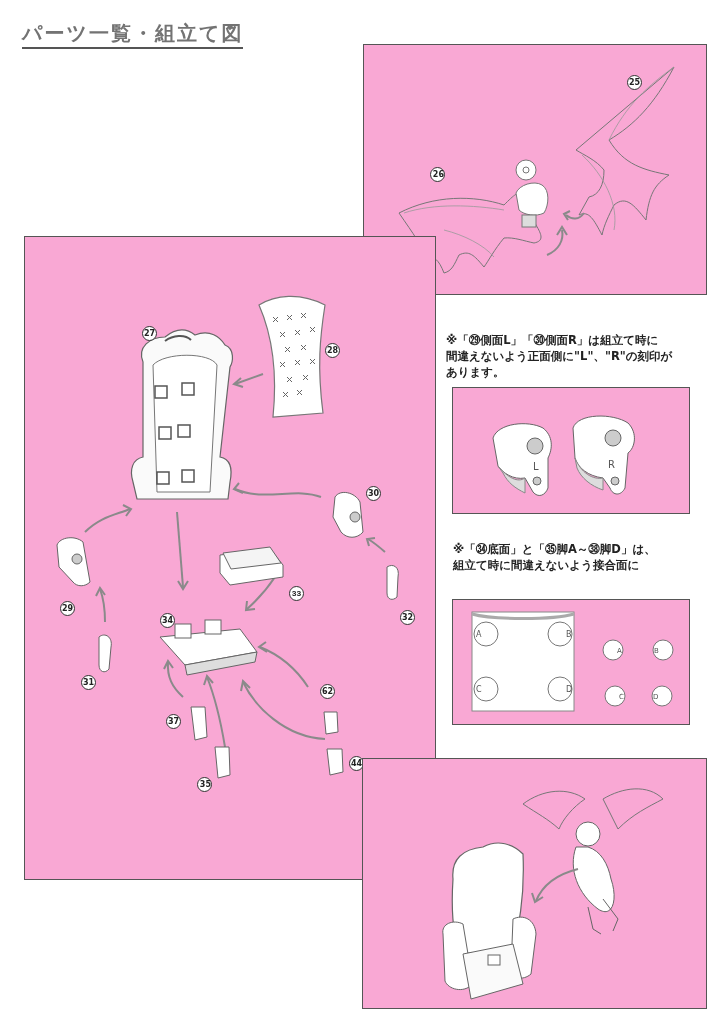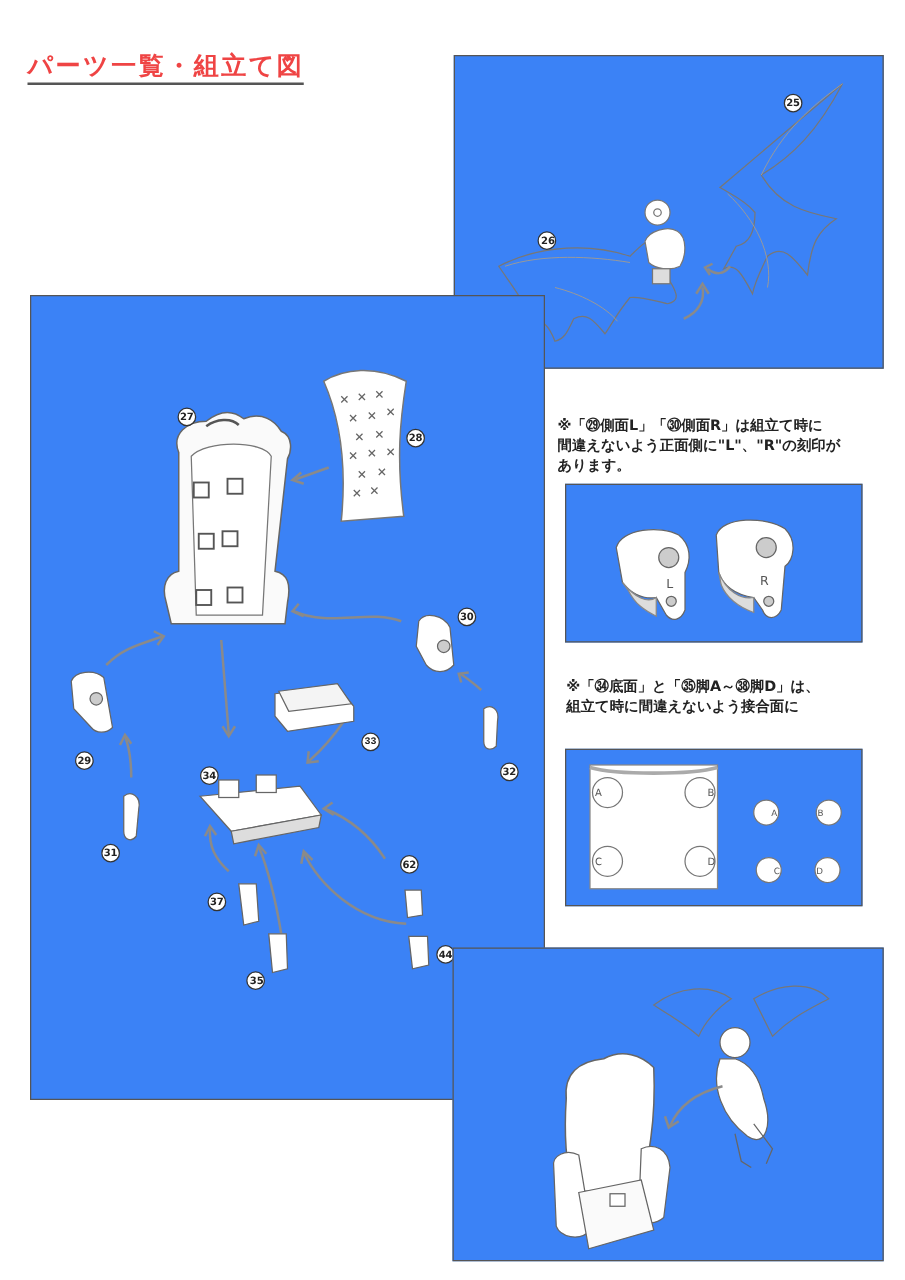--- a/index.html
+++ b/index.html
@@ -1,19 +1,19 @@
 <!DOCTYPE html>
 <html><head>
 <meta charset="utf-8">
 <style>
   html,body{margin:0;padding:0;background:#fff;}
   body{width:724px;height:1024px;position:relative;overflow:hidden;font-family:"DejaVu Sans",sans-serif;color:#222;}
   .abs{position:absolute;}
-  .title{left:22px;top:20px;font-size:20px;font-weight:bold;letter-spacing:2px;color:#ef4444;border-bottom:2px solid #555;padding-bottom:1px;line-height:26px;margin-top:19px;}
-  .box{position:absolute;border:1.5px solid #555;background:#3b82f6;box-sizing:border-box;}
+  .title{left:22px;top:20px;font-size:20px;font-weight:bold;letter-spacing:2px;color:#737373;border-bottom:2px solid #555;padding-bottom:1px;line-height:26px;}
+  .box{position:absolute;border:1.5px solid #555;background:#f9a8d4;box-sizing:border-box;}
   .note{position:absolute;font-size:11.5px;font-weight:bold;line-height:16px;color:#222;}
   .num{position:absolute;width:13px;height:13px;border:1px solid #333;border-radius:50%;font-size:8px;line-height:13px;text-align:center;font-weight:bold;color:#222;background:#fff;}
   svg{position:absolute;left:0;top:0;}
   .lbl{font-family:"DejaVu Sans",sans-serif;}
 </style>
 </head>
 <body>
 
 <div class="abs title">パーツ一覧・組立て図</div>
 
@@ -32,21 +32,21 @@
     <circle cx="162" cy="125" r="3" fill="none" stroke="#777"></circle>
     <path d="M152 148 C155 140 170 135 178 140 C186 145 185 160 180 168 C172 172 160 170 155 165 Z" fill="#fff" stroke="#777"></path>
     <rect x="158" y="170" width="14" height="12" fill="#ddd" stroke="#777"></rect>
 
     <path d="M183 210 C195 205 200 195 198 185" fill="none" stroke="#8a8a8a" stroke-width="2"></path>
     <path d="M193 190 L198 182 L203 190" fill="none" stroke="#8a8a8a" stroke-width="2"></path>
     <path d="M220 168 C215 175 208 175 202 170" fill="none" stroke="#8a8a8a" stroke-width="2"></path>
     <path d="M206 166 L200 169 L204 175" fill="none" stroke="#8a8a8a" stroke-width="2"></path>
   </svg>
   <div class="num" style="left:263px;top:30px;">25</div>
-  <div class="num" style="left:66px;top:140px;text-align:right;">26</div>
+  <div class="num" style="left:66px;top:122px;text-align:right;">26</div>
 </div>
 
 <div class="box" style="left:24px;top:236px;width:412px;height:644px;">
   <svg width="412" height="582">
 
     <path d="M118 125 C112 110 125 100 140 100 C150 92 160 90 170 98 C185 92 195 100 200 108 C210 112 208 125 205 130 L195 220 C205 222 208 230 205 245 L203 262 L112 262 L108 245 C104 232 108 222 118 220 Z" fill="#fafafa" stroke="#666" stroke-width="1.2"></path>
     <path d="M128 128 C140 115 185 115 192 128 L185 255 L132 255 Z" fill="#fff" stroke="#777"></path>
     <rect x="130" y="149" width="12" height="12" fill="#fff" stroke="#555" stroke-width="1.5"></rect>
     <rect x="157" y="146" width="12" height="12" fill="#fff" stroke="#555" stroke-width="1.5"></rect>
     <rect x="134" y="190" width="12" height="12" fill="#fff" stroke="#555" stroke-width="1.5"></rect>

